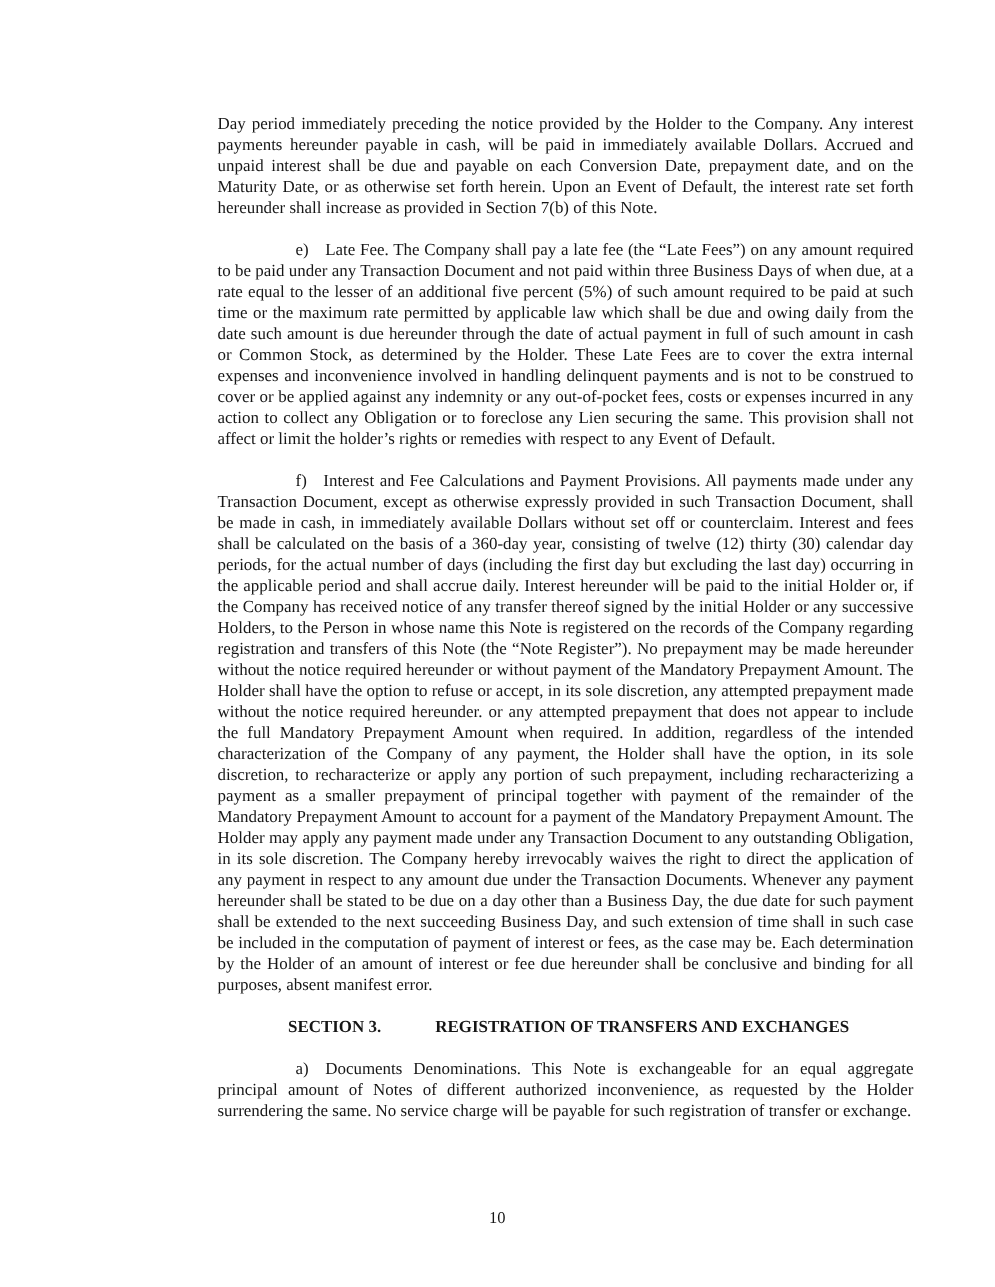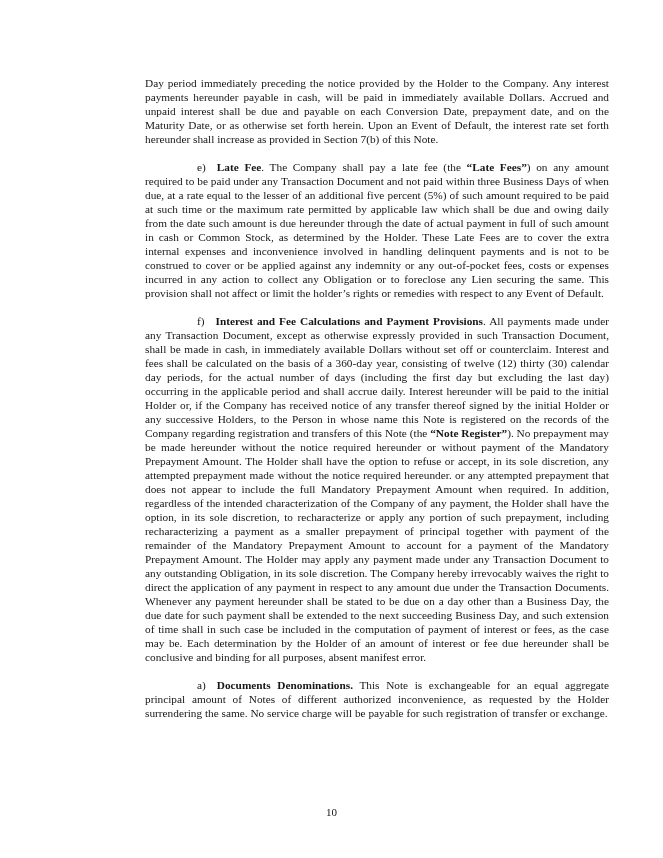--- a/index.html
+++ b/index.html
@@ -27,21 +27,21 @@
     margin-left: 45px;
   }
   p.para {
     margin: 0 0 14px 0;
     text-indent: 52px;
   }
   p.no-indent {
     text-indent: 0;
   }
   .b {
-    font-weight: bold;
+    font-weight: normal;
   }
   .item-label {
     margin-right: 11px;
   }
   p.section-head {
     margin: 0 0 14px 0;
     text-indent: 47px;
     font-weight: bold;
     text-align: left;
   }
@@ -69,20 +69,23 @@
     </p>
 
     <p class="para">
       <span class="item-label">e)</span><span class="b">Late Fee</span><span>.  The Company shall pay a late fee (the </span><span class="b">“Late Fees”</span><span>) on any amount required to be paid under any Transaction Document and not paid within three Business Days of when due, at a rate equal to the lesser of an additional five percent (5%) of such amount required to be paid at such time or the maximum rate permitted by applicable law which shall be due and owing daily from the date such amount is due hereunder through the date of actual payment in full of such amount in cash or Common Stock, as determined by the Holder. These Late Fees are to cover the extra internal expenses and inconvenience involved in handling delinquent payments and is not to be construed to cover or be applied against any indemnity or any out-of-pocket fees, costs or expenses incurred in any action to collect any Obligation or to foreclose any Lien securing the same. This provision shall not affect or limit the holder’s rights or remedies with respect to any Event of Default.</span>
     </p>
 
     <p class="para">
       <span class="item-label">f)</span><span class="b">Interest and Fee Calculations and Payment Provisions</span><span>. All payments made under any Transaction Document, except as otherwise expressly provided in such Transaction Document, shall be made in cash, in immediately available Dollars without set off or counterclaim. Interest and fees shall be calculated on the basis of a 360-day year, consisting of twelve (12) thirty (30) calendar day periods, for the actual number of days (including the first day but excluding the last day) occurring in the applicable period and shall accrue daily. Interest hereunder will be paid to the initial Holder or, if the Company has received notice of any transfer thereof signed by the initial Holder or any successive Holders, to the Person in whose name this Note is registered on the records of the Company regarding registration and transfers of this Note (the </span><span class="b">“Note Register”</span><span>). No prepayment may be made hereunder without the notice required hereunder or without payment of the Mandatory Prepayment Amount. The Holder shall have the option to refuse or accept, in its sole discretion, any attempted prepayment made without the notice required hereunder. or any attempted prepayment that does not appear to include the full Mandatory Prepayment Amount when required. In addition, regardless of the intended characterization of the Company of any payment, the Holder shall have the option, in its sole discretion, to recharacterize or apply any portion of such prepayment, including recharacterizing a payment as a smaller prepayment of principal together with payment of the remainder of the Mandatory Prepayment Amount to account for a payment of the Mandatory Prepayment Amount. The Holder may apply any payment made under any Transaction Document to any outstanding Obligation, in its sole discretion. The Company hereby irrevocably waives the right to direct the application of any payment in respect to any amount due under the Transaction Documents. Whenever any payment hereunder shall be stated to be due on a day other than a Business Day, the due date for such payment shall be extended to the next succeeding Business Day, and such extension of time shall in such case be included in the computation of payment of interest or fees, as the case may be. Each determination by the Holder of an amount of interest or fee due hereunder shall be conclusive and binding for all purposes, absent manifest error.</span>
     </p>
 
+    <p class="section-head">
+      <span class="section-label">SECTION 3.</span><span>REGISTRATION OF TRANSFERS AND EXCHANGES</span>
+    </p>
 
     <p class="para">
       <span class="item-label">a)</span><span class="b">Documents Denominations.</span><span> This Note is exchangeable for an equal aggregate principal amount of Notes of different authorized inconvenience, as requested by the Holder surrendering the same. No service charge will be payable for such registration of transfer or exchange.</span>
     </p>
 
   </div>
 
   <div class="page-num">10</div>
 </div>
 

